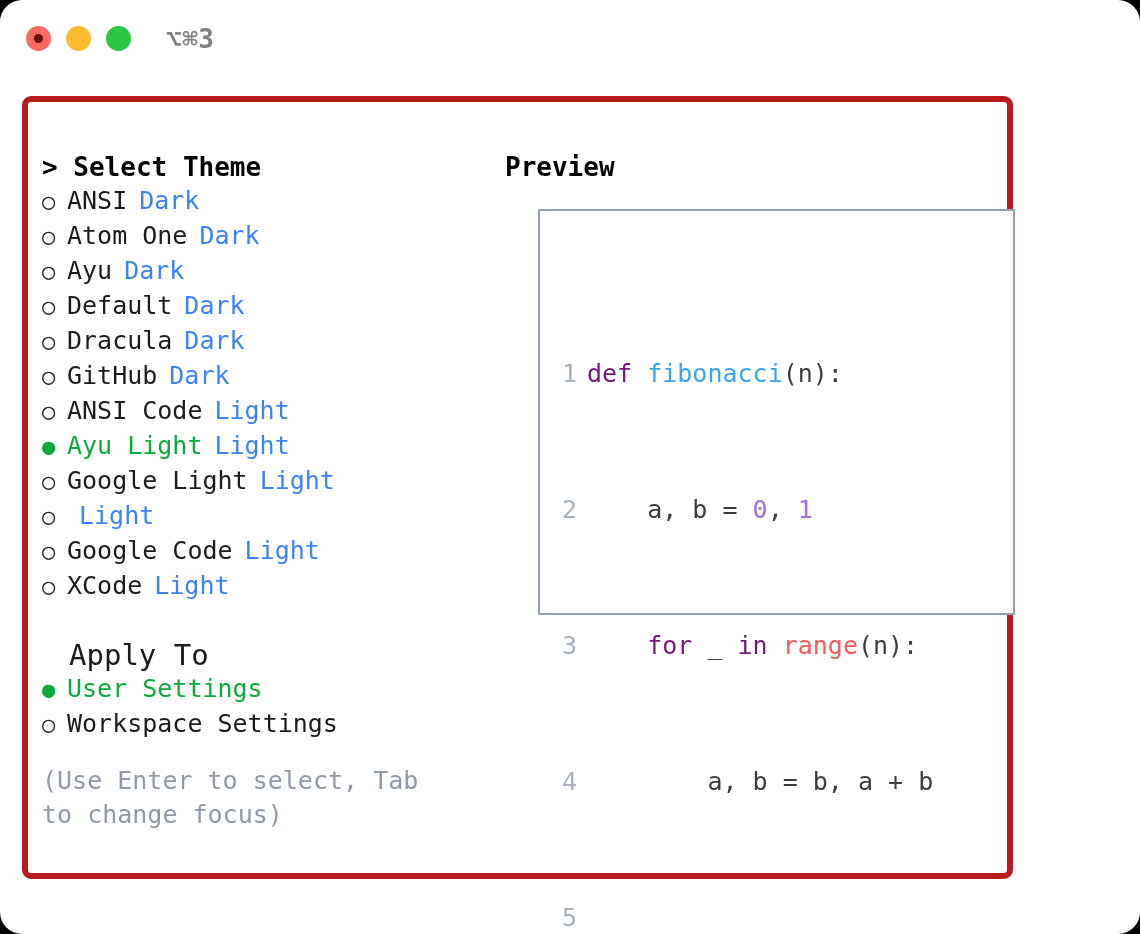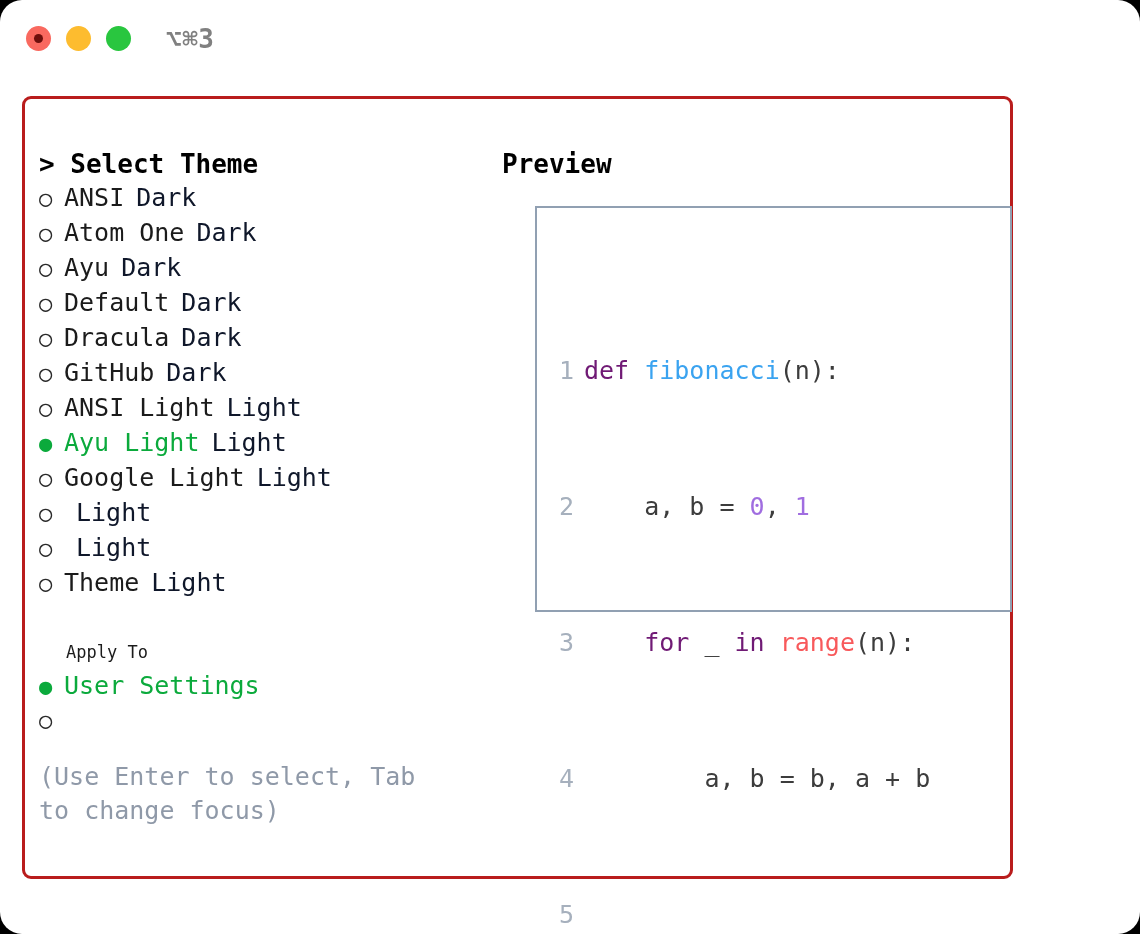--- a/index.html
+++ b/index.html
@@ -74,21 +74,21 @@
     line-height: 30px;
   }
 
   
   .card {
     position: absolute;
     left: 22px;
     top: 96px;
     width: 991px;
     height: 783px;
-    border: 3px solid #b91c1c;
+    border: 6px solid #b91c1c;
     border-radius: 9px;
     box-sizing: border-box;
     background: #ffffff;
   }
 
   .columns {
     position: absolute;
     left: 0;
     top: 0;
     width: 100%;
@@ -131,27 +131,27 @@
   .bullet {
     width: 25px;
     flex: 0 0 25px;
     color: #2a2a2a;
     font-size: 22px;
   }
   .row.selected .bullet { color: #0baa3c; }
   .row.selected .label { color: #0baa3c; }
   .label { color: #1b1b1b; }
   .tag {
-    color: #0f172a;
+    color: #3b82f6;
     margin-left: 12px;
   }
 
   .apply-block { margin-top: 34px; }
   .apply-head {
-    font-size: 17px;
+    font-size: 29px;
     line-height: 34px;
     color: #1b1b1b;
     padding-left: 27px;
     white-space: pre;
   }
 
   .hint {
     margin-top: 22px;
     font-size: 25px;
     line-height: 34px;
@@ -249,21 +249,21 @@
           </div>
 
           <div class="row">
             <span class="bullet">○</span>
             <span class="label">GitHub</span>
             <span class="tag">Dark</span>
           </div>
 
           <div class="row">
             <span class="bullet">○</span>
-            <span class="label">ANSI Light</span>
+            <span class="label">ANSI Code</span>
             <span class="tag">Light</span>
           </div>
 
           <div class="row selected">
             <span class="bullet">●</span>
             <span class="label">Ayu Light</span>
             <span class="tag">Light</span>
           </div>
 
           <div class="row">
@@ -272,41 +272,43 @@
             <span class="tag">Light</span>
           </div>
 
           <div class="row">
             <span class="bullet">○</span>
             <span class="tag">Light</span>
           </div>
 
           <div class="row">
             <span class="bullet">○</span>
-            <span class="tag">Light</span>
-          </div>
-
-          <div class="row">
-            <span class="bullet">○</span>
-            <span class="label">Theme</span>
+            <span class="label">Google Code</span>
+            <span class="tag">Light</span>
+          </div>
+
+          <div class="row">
+            <span class="bullet">○</span>
+            <span class="label">XCode</span>
             <span class="tag">Light</span>
           </div>
 
         </div>
 
         <div class="apply-block">
           <div class="apply-head">Apply To</div>
 
           <div class="row selected">
             <span class="bullet">●</span>
             <span class="label">User Settings</span>
           </div>
 
           <div class="row">
             <span class="bullet">○</span>
+            <span class="label">Workspace Settings</span>
           </div>
         </div>
 
         <div class="hint">(Use Enter to select, Tab to change focus)</div>
       </div>
 
       <div class="col-right">
         <div class="section-title">Preview</div>
 
         <div class="preview-box">

